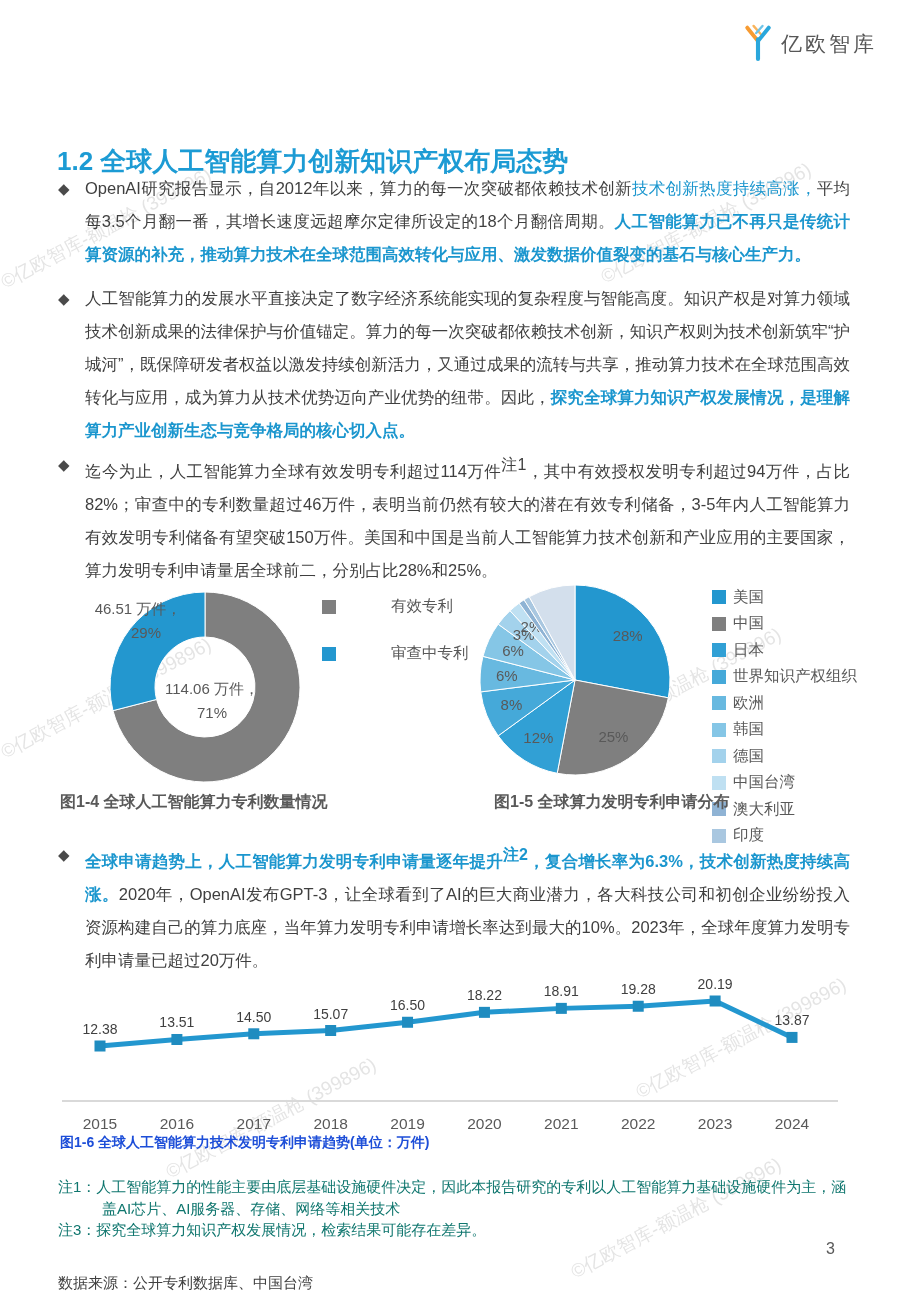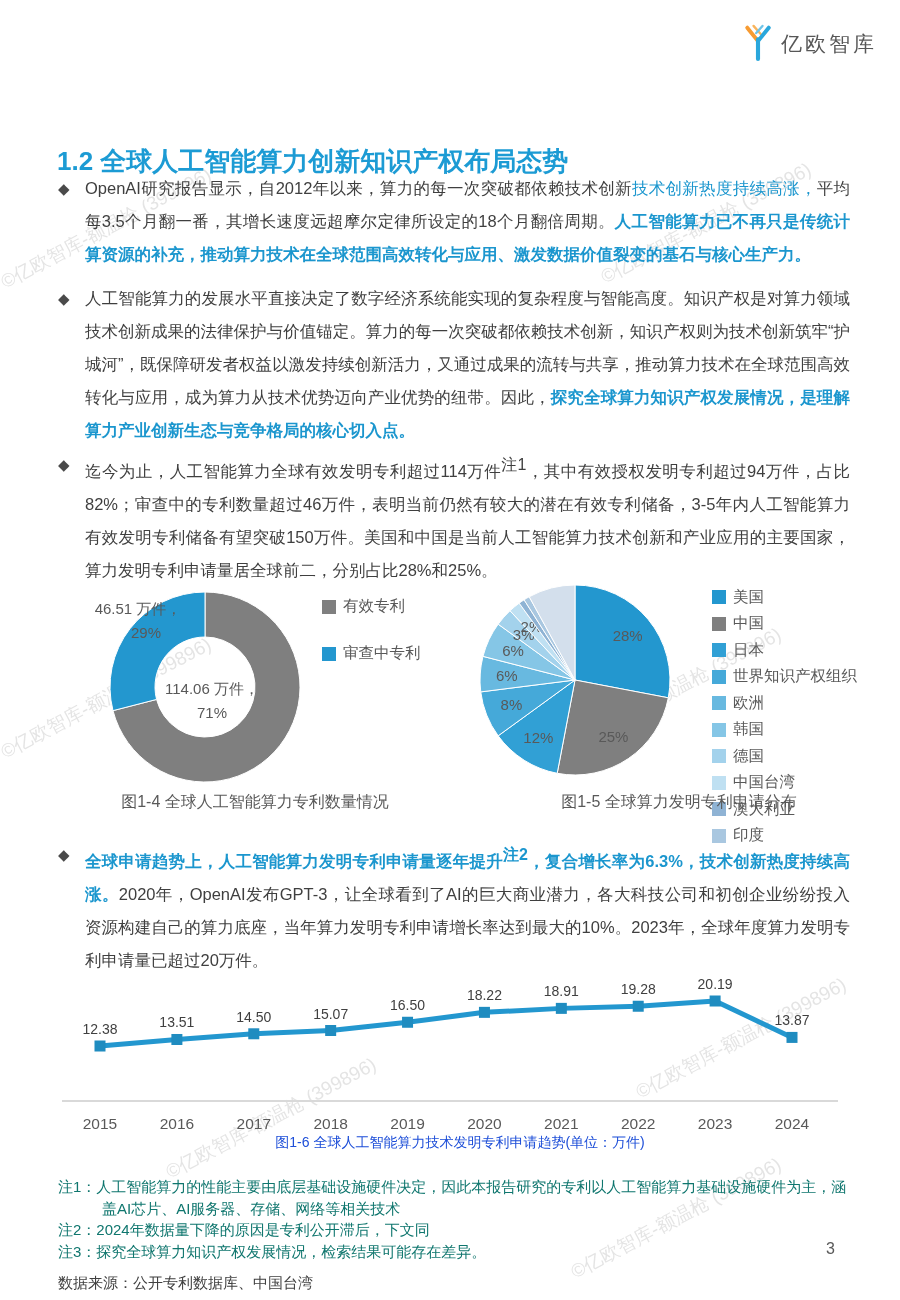--- a/index.html
+++ b/index.html
@@ -20,26 +20,26 @@
   
   .para { position:absolute; left:58px; width:792px; display:flex; }
   .bullet { width:27px; flex:0 0 27px; color:#4A4A4A; font-size:15px; line-height:33px; }
   .ptext { flex:1; font-size:16.5px; line-height:33px; color:#3F3F3F; text-align:justify; }
   .blue { color:#1B96CE; }
   .bluebold { color:#1B96CE; font-weight:bold; }
   sup { font-size:16px; }
 
   
   .fig { position:absolute; }
-  .fig-caption { position:absolute; text-align:center; font-size:16px; font-weight:normal; color:#595959; }
+  .fig-caption { position:absolute; font-size:16px; font-weight:bold; color:#595959; }
   .legend { position:absolute; }
   .legend-item { display:flex; align-items:center; }
   .legend-swatch { display:inline-block; width:14px; height:14px; margin-right:7px; flex:0 0 14px; }
   .legend-label { font-size:15.5px; color:#595959; white-space:nowrap; }
-  #fig14-legend .legend-item { margin-bottom:26px; }
+  #fig14-legend .legend-item { margin-bottom:26px;gap:48px; }
   #fig15-legend .legend-item { height:26.5px; }
 
   
   .footnotes { position:absolute; left:58px; top:1176px; width:790px; font-size:15px; color:#0f766e; }
   .footnote { padding-left:44px; text-indent:-44px; line-height:21.5px; }
   .source { position:absolute; left:58px; top:1274px; font-size:15px; color:#404040; }
   .page-num { position:absolute; left:826px; top:1240px; font-size:16px; color:#595959; }
 </style>
 </head>
 <body>
@@ -211,20 +211,19 @@
         <text x="655.1111111111111" y="161" text-anchor="middle" font-size="15.5" fill="#595959">2023</text>
         <rect x="726.5" y="63.91485275288093" width="11" height="11" fill="#1F8CC0"></rect>
         <text x="732" y="57.41485275288093" text-anchor="middle" font-size="14" fill="#404040">13.87</text>
         <text x="732" y="161" text-anchor="middle" font-size="15.5" fill="#595959">2024</text>
       </svg>
   </div>
   <div class="fig-caption" style="left:60px; top:1134px; width:800px; font-size:14px; color:#1d4ed8;">图1-6 全球人工智能算力技术发明专利申请趋势(单位：万件)</div>
 
   <div class="footnotes">
     <div class="footnote">注1：人工智能算力的性能主要由底层基础设施硬件决定，因此本报告研究的专利以人工智能算力基础设施硬件为主，涵盖AI芯片、AI服务器、存储、网络等相关技术</div>
-    <div class="footnote">注2：2024年数据量下降的原因是专利公开滞后，下文同</div>
     <div class="footnote">注3：探究全球算力知识产权发展情况，检索结果可能存在差异。</div>
   </div>
 
   <div class="source">数据来源：公开专利数据库、中国台湾</div>
   <div class="page-num">3</div>
 
 </div>
 
 </body></html>

